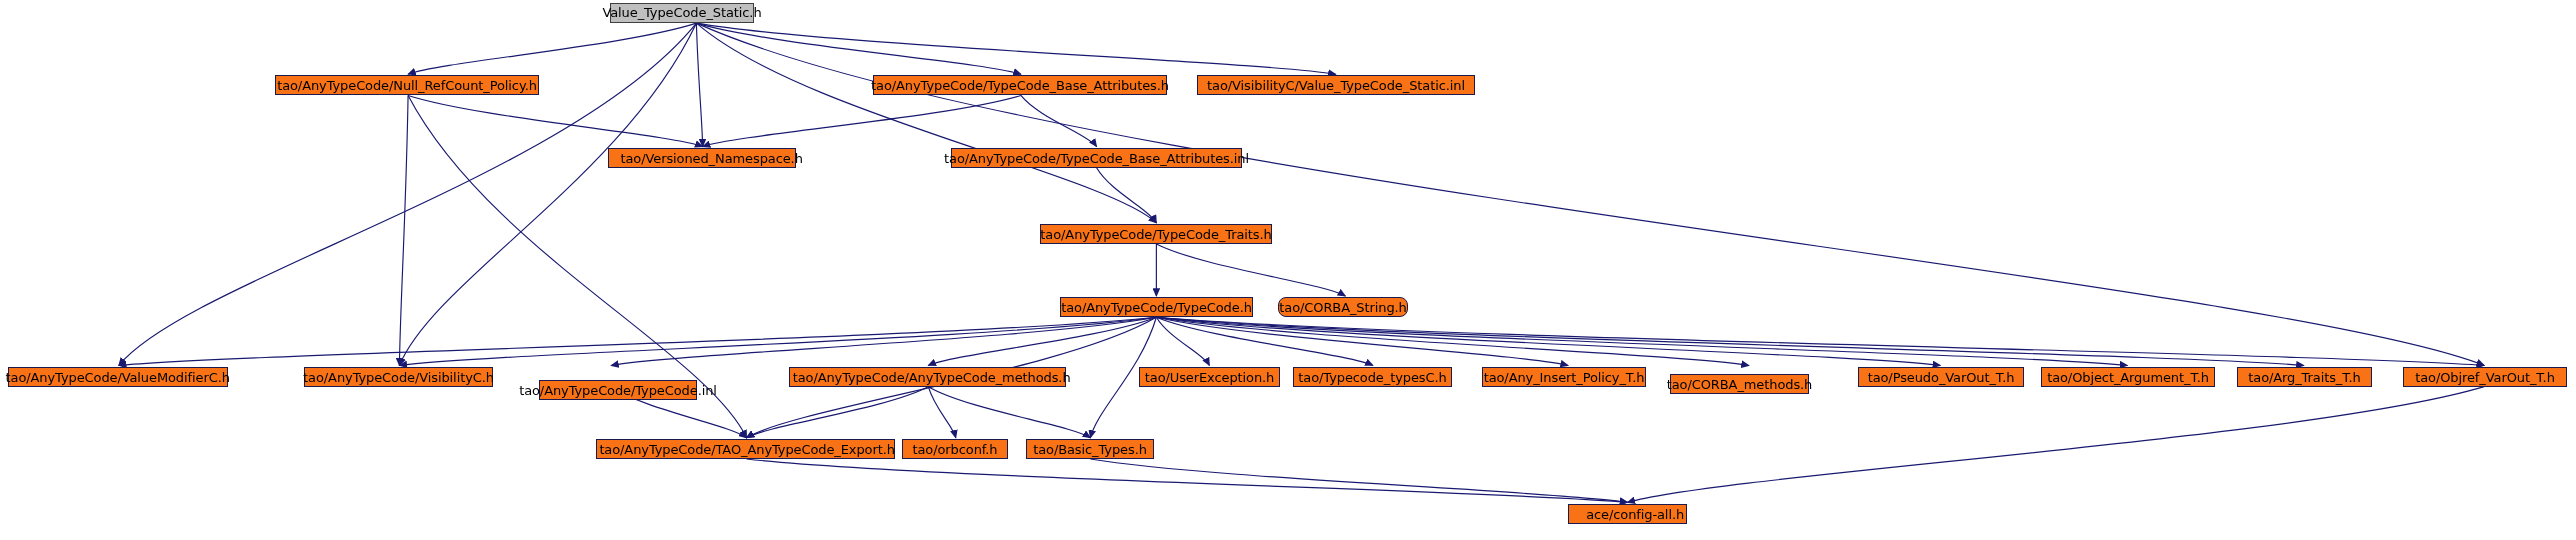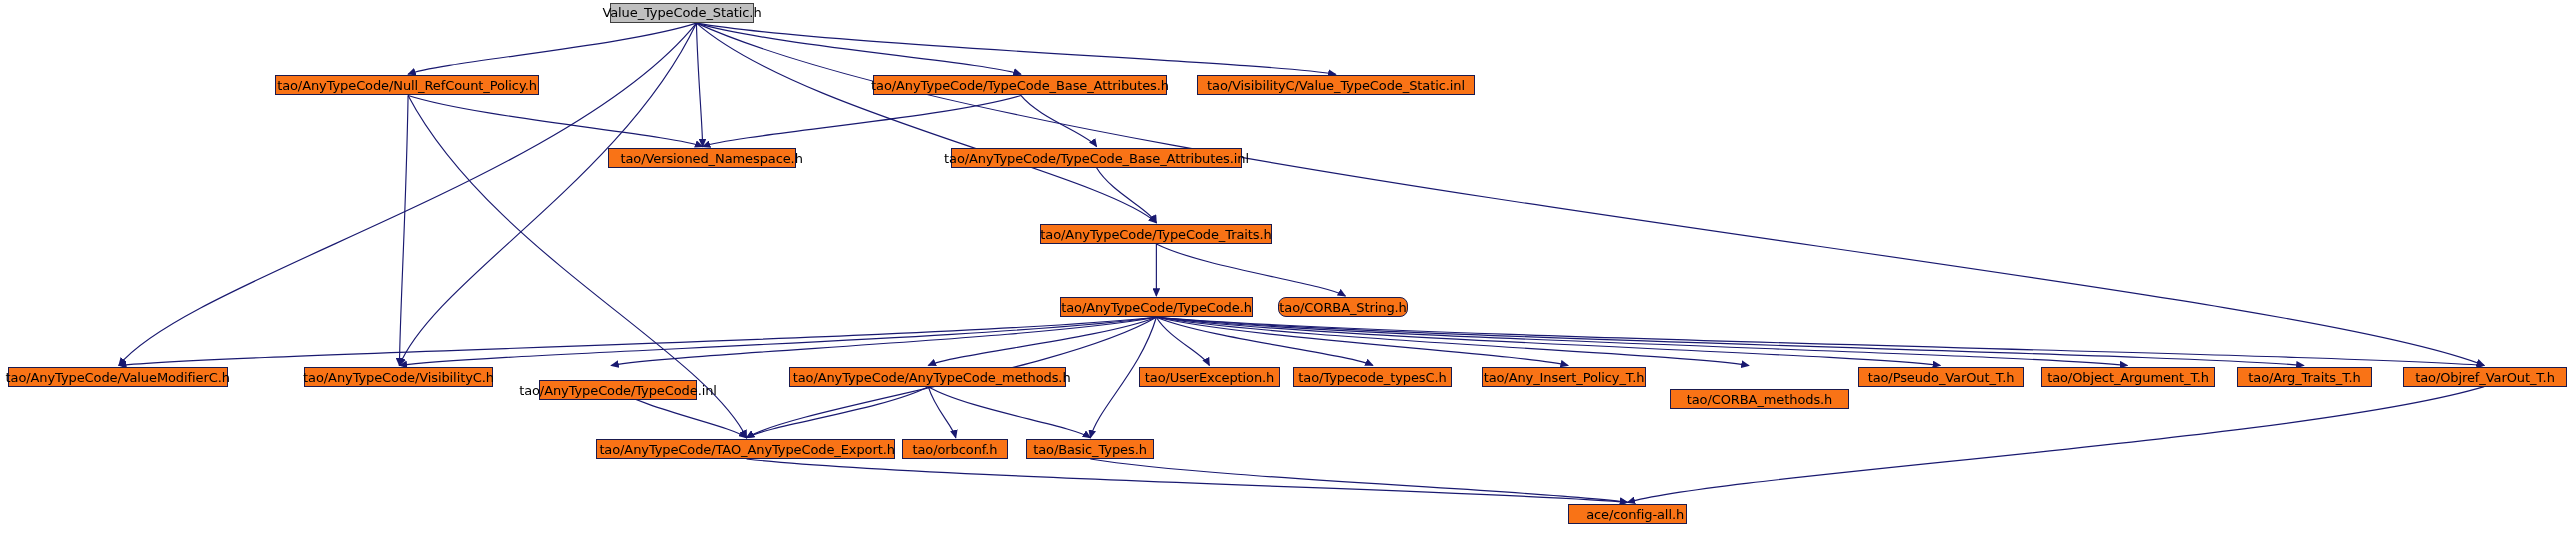--- a/index.html
+++ b/index.html
@@ -99,21 +99,21 @@
       <div class="node" style="left: 1040px; top: 224px; width: 232px;">tao/AnyTypeCode/TypeCode_Traits.h</div>
       <div class="node" style="left: 1060px; top: 297px; width: 193px;">tao/AnyTypeCode/TypeCode.h</div>
       <div class="node" style="left: 1278px; top: 297px; width: 130px; border-radius: 8px;">tao/CORBA_String.h</div>
       <div class="node" style="left: 7.7px; top: 367px; width: 220px;">tao/AnyTypeCode/ValueModifierC.h</div>
       <div class="node" style="left: 304px; top: 367px; width: 189px;">tao/AnyTypeCode/VisibilityC.h</div>
       <div class="node" style="left: 513px; top: 380px; width: 158px; margin-left: 26px;">tao/AnyTypeCode/TypeCode.inl</div>
       <div class="node" style="left: 789px; top: 367px; width: 277px; padding-left: 13px;">tao/AnyTypeCode/AnyTypeCode_methods.h</div>
       <div class="node" style="left: 1139px; top: 367px; width: 141px;">tao/UserException.h</div>
       <div class="node" style="left: 1293px; top: 367px; width: 159px;">tao/Typecode_typesC.h</div>
       <div class="node" style="left: 1482px; top: 367px; width: 164px;">tao/Any_Insert_Policy_T.h</div>
-      <div class="node" style="left: 1670px; top: 389px; width: 179px;">tao/CORBA_methods.h</div>
+      <div class="node" style="left: 1670px; top: 374px; width: 139px;">tao/CORBA_methods.h</div>
       <div class="node" style="left: 1858px; top: 367px; width: 166px;">tao/Pseudo_VarOut_T.h</div>
       <div class="node" style="left: 2041px; top: 367px; width: 174px;">tao/Object_Argument_T.h</div>
       <div class="node" style="left: 2237px; top: 367px; width: 135px;">tao/Arg_Traits_T.h</div>
       <div class="node" style="left: 2403px; top: 367px; width: 164px;">tao/Objref_VarOut_T.h</div>
       <div class="node" style="left: 596px; top: 439px; width: 299px; padding-left: 8px;">tao/AnyTypeCode/TAO_AnyTypeCode_Export.h</div>
       <div class="node" style="left: 902px; top: 439px; width: 106px;">tao/orbconf.h</div>
       <div class="node" style="left: 1026px; top: 439px; width: 128px;">tao/Basic_Types.h</div>
       <div class="node" style="left: 1568px; top: 504px; width: 119px; padding-left: 20px;">ace/config-all.h</div>
     </div>
 </div>

